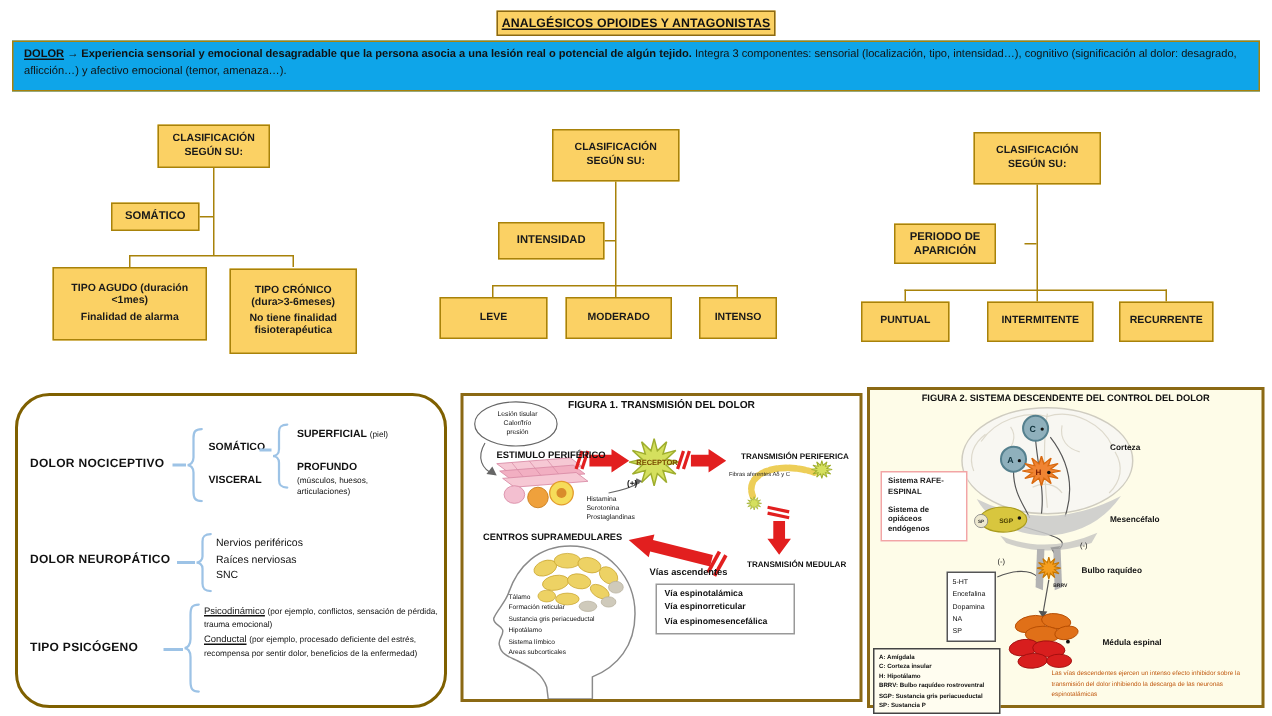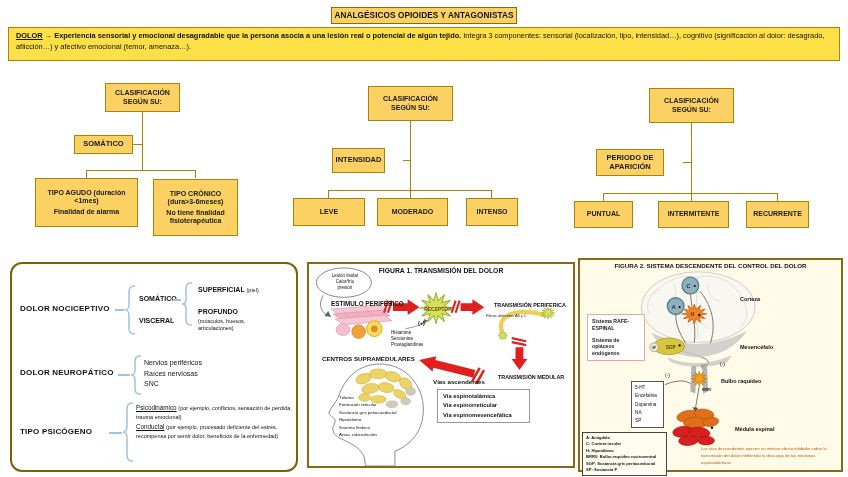--- a/index.html
+++ b/index.html
@@ -6,28 +6,28 @@
   .page{position:relative;width:848px;height:477px;background:#fff;overflow:hidden;
         font-family:"Liberation Sans",sans-serif;color:#111;}
   .abs{position:absolute;}
   
   .ybox{position:absolute;background:#FBD164;border:1px solid #A8820A;box-sizing:border-box;
         display:flex;flex-direction:column;align-items:center;justify-content:center;
         text-align:center;font-weight:bold;font-size:7px;line-height:1.18;padding:1px 3px;color:#1a1a1a;}
   .tline{position:absolute;background:#A8820A;}
   .title-box{position:absolute;left:331px;top:7px;width:186px;height:17px;background:#FBD164;
         border:1.4px solid #8B6914;box-sizing:border-box;display:flex;align-items:center;justify-content:center;
-        font-size:8.2px;font-weight:bold;letter-spacing:.1px;}
-  .def-box{position:absolute;left:8px;top:27px;width:832px;height:34px;background:#fde047;
+        font-size:8.2px;font-weight:bold;text-decoration:underline;letter-spacing:.1px;}
+  .def-box{position:absolute;left:8px;top:27px;width:832px;height:34px;background:#0ea5e9;
         border:1.2px solid #A8820A;box-sizing:border-box;padding:3px 7px;font-size:7.4px;line-height:10.5px;}
   .def-term{font-weight:bold;text-decoration:underline;}
   .def-arrow{font-weight:bold;}
   
   .panel{position:absolute;box-sizing:border-box;background:#fff;}
-  .panel-a{left:10px;top:262px;width:288px;height:210px;border:2px solid #7F6000;border-radius:12px;}
+  .panel-a{left:10px;top:262px;width:288px;height:210px;border:2px solid #7F6000;border-radius:23px;}
   .panel-b{left:307px;top:262px;width:268px;height:206px;border:2px solid #8B6914;}
   .panel-c{left:578px;top:258px;width:265px;height:214px;border:2px solid #8B6914;background:#FEFCE8;}
   .panel svg.layer{position:absolute;left:0;top:0;width:100%;height:100%;}
   .pa-label{position:absolute;font-size:8px;font-weight:bold;white-space:nowrap;letter-spacing:.2px;}
   .pa-sub{position:absolute;font-size:7px;font-weight:bold;white-space:nowrap;}
   .pa-item{font-size:7px;line-height:10.5px;white-space:nowrap;}
   .pa-note{font-size:5.5px;font-weight:normal;}
   .pa-stub{position:absolute;height:1.5px;background:#9DC3E6;}
   .brace{position:absolute;}
   .u{text-decoration:underline;}
@@ -62,21 +62,21 @@
     <div>Finalidad de alarma</div>
   </div>
   <div class="ybox" style="left:153px;top:179px;width:85px;height:57px;gap:3px">
     <div>TIPO CRÓNICO (dura&gt;3-6meses)</div>
     <div>No tiene finalidad fisioterapéutica</div>
   </div>
 
   <div class="ybox" style="left:368px;top:86px;width:85px;height:35px">CLASIFICACIÓN SEGÚN SU:</div>
   <div class="tline" style="left:410px;top:121px;width:1px;height:77px"></div>
   <div class="tline" style="left:403px;top:160px;width:7px;height:1px"></div>
-  <div class="ybox" style="left:332px;top:148px;width:53px;height:25px;font-size:7.5px">INTENSIDAD</div>
+  <div class="ybox" style="left:332px;top:148px;width:71px;height:25px;font-size:7.5px">INTENSIDAD</div>
   <div class="tline" style="left:328px;top:190px;width:164px;height:1px"></div>
   <div class="tline" style="left:328px;top:190px;width:1px;height:8px"></div>
   <div class="tline" style="left:491px;top:190px;width:1px;height:8px"></div>
   <div class="ybox" style="left:293px;top:198px;width:72px;height:28px">LEVE</div>
   <div class="ybox" style="left:377px;top:198px;width:71px;height:28px">MODERADO</div>
   <div class="ybox" style="left:466px;top:198px;width:52px;height:28px">INTENSO</div>
 
   <div class="ybox" style="left:649px;top:88px;width:85px;height:35px">CLASIFICACIÓN SEGÚN SU:</div>
   <div class="tline" style="left:691px;top:123px;width:1px;height:78px"></div>
   <div class="tline" style="left:683px;top:162px;width:8px;height:1px"></div>

